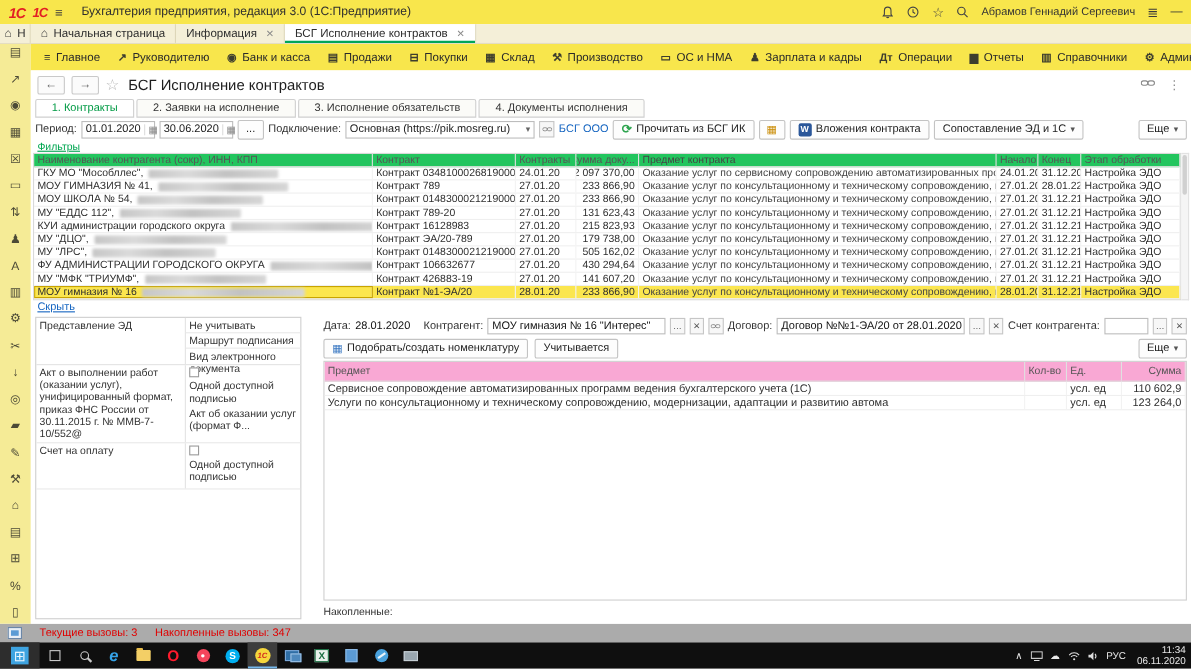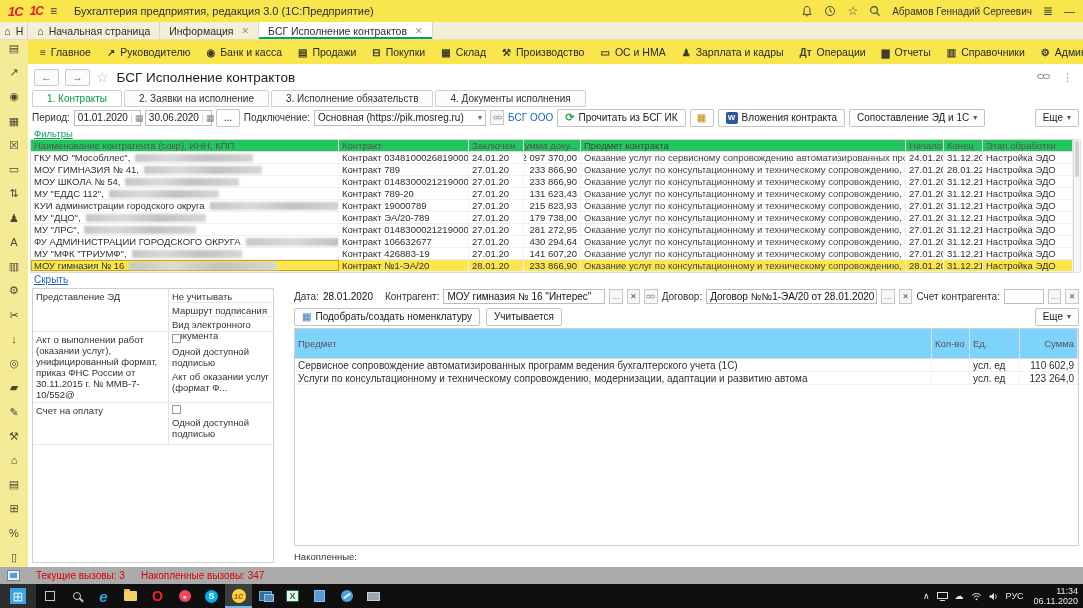--- a/index.html
+++ b/index.html
@@ -94,21 +94,21 @@
 .cbx{width:9px;height:9px;border:1px solid #9a9a9a;background:#fff}
 .edfill{flex:1}
 
 .detail{flex:1;display:flex;flex-direction:column;min-width:0;font-size:10px;color:#333}
 .drow1{display:flex;align-items:center;gap:4px;height:17px;white-space:nowrap}
 .dval{font-size:10px;color:#111;margin-right:8px}
 .finp{border:1px solid #bdbdbd;background:#fff;height:15px;display:flex;align-items:center;padding:0 3px;font-size:10px;color:#111;overflow:hidden;white-space:nowrap}
 .fbtn{border:1px solid #c6c6c6;background:#f7f7f7;height:15px;width:14px;display:inline-flex;align-items:center;justify-content:center;font-size:8px;color:#555}
 .dbtns{display:flex;align-items:center;gap:6px;height:23px;padding:2px 0}
 .itable{flex:1;border:1px solid #cfcfcf;display:flex;flex-direction:column;min-height:0;overflow:hidden}
-.ithead{display:flex;background:#7dd3fc;height:30px;border-bottom:1px solid #ddd;font-size:9.5px;color:#555}
+.ithead{display:flex;background:#f9a8d4;height:18px;border-bottom:1px solid #ddd;font-size:9.5px;color:#555}
 .itrow{display:flex;height:13px;border-bottom:1px solid #efefef;font-size:10px;color:#2f2f2f}
 .i1{flex:1}.i2{width:38px}.i3{width:50px}.i4{width:58px;justify-content:flex-end}
 .itfill{flex:1}
 .namerow{height:17px;display:flex;align-items:center;gap:5px;padding-top:3px;font-size:9.5px;color:#333}
 .nameinp{flex:1;height:13px;background:#fff}
 
 
 .statusbar{height:17px;background:#ababab;display:flex;align-items:center;gap:16px;padding:0 7px;font-size:10px}
 .sb-ico{width:13px;height:11px;background:#e8eef6;border:1px solid #6b87a8;display:inline-flex}
 .sb-ico i{margin:2px;flex:1;background:#5b9bd5}
@@ -354,21 +354,21 @@
 
         <div class="linkrow">
           <span class="glink">Фильтры</span>
         </div>
 
         <div class="ctwrap">
           <div class="ctable">
             <div class="thead">
               <span class="th c1">Наименование контрагента (сокр), ИНН, КПП</span>
               <span class="th c2">Контракт</span>
-              <span class="th c3">Заключен</span>
+              <span class="th c3">Контракты</span>
               <span class="th c4">Сумма доку...</span>
               <span class="th c5">Предмет контракта</span>
               <span class="th c6">Начало</span>
               <span class="th c7">Конец</span>
               <span class="th c8">Этап обработки</span>
             </div>
             <div>
 
             <div class="trow">
                   <span class="td c1">
@@ -420,21 +420,21 @@
                   <span class="td c5">Оказание услуг по консультационному и техническому сопровождению, модернизации, адаптации и развит...</span>
                   <span class="td c6">27.01.20</span>
                   <span class="td c7">31.12.21</span>
                   <span class="td c8">Настройка ЭДО</span>
                 </div>
                 <div class="trow">
                   <span class="td c1">
                     <span>КУИ администрации городского округа</span>
                     <span class="redact" style="width: 140px;"></span>
                   </span>
-                  <span class="td c2">Контракт 19000789</span>
+                  <span class="td c2">Контракт 16128983</span>
                   <span class="td c3">27.01.20</span>
                   <span class="td c4">215 823,93</span>
                   <span class="td c5">Оказание услуг по консультационному и техническому сопровождению, модернизации, адаптации и развит...</span>
                   <span class="td c6">27.01.20</span>
                   <span class="td c7">31.12.21</span>
                   <span class="td c8">Настройка ЭДО</span>
                 </div>
                 <div class="trow">
                   <span class="td c1">
                     <span>МУ "ДЦО",</span>
@@ -448,21 +448,21 @@
                   <span class="td c7">31.12.21</span>
                   <span class="td c8">Настройка ЭДО</span>
                 </div>
                 <div class="trow">
                   <span class="td c1">
                     <span>МУ "ЛРС",</span>
                     <span class="redact" style="width: 112px;"></span>
                   </span>
                   <span class="td c2">Контракт 0148300021219000789</span>
                   <span class="td c3">27.01.20</span>
-                  <span class="td c4">281 272,95</span>
+                  <span class="td c4">505 162,02</span>
                   <span class="td c5">Оказание услуг по консультационному и техническому сопровождению, модернизации, адаптации и развит...</span>
                   <span class="td c6">27.01.20</span>
                   <span class="td c7">31.12.21</span>
                   <span class="td c8">Настройка ЭДО</span>
                 </div>
                 <div class="trow">
                   <span class="td c1">
                     <span>ФУ АДМИНИСТРАЦИИ ГОРОДСКОГО ОКРУГА</span>
                     <span class="redact" style="width: 150px;"></span>
                   </span>

